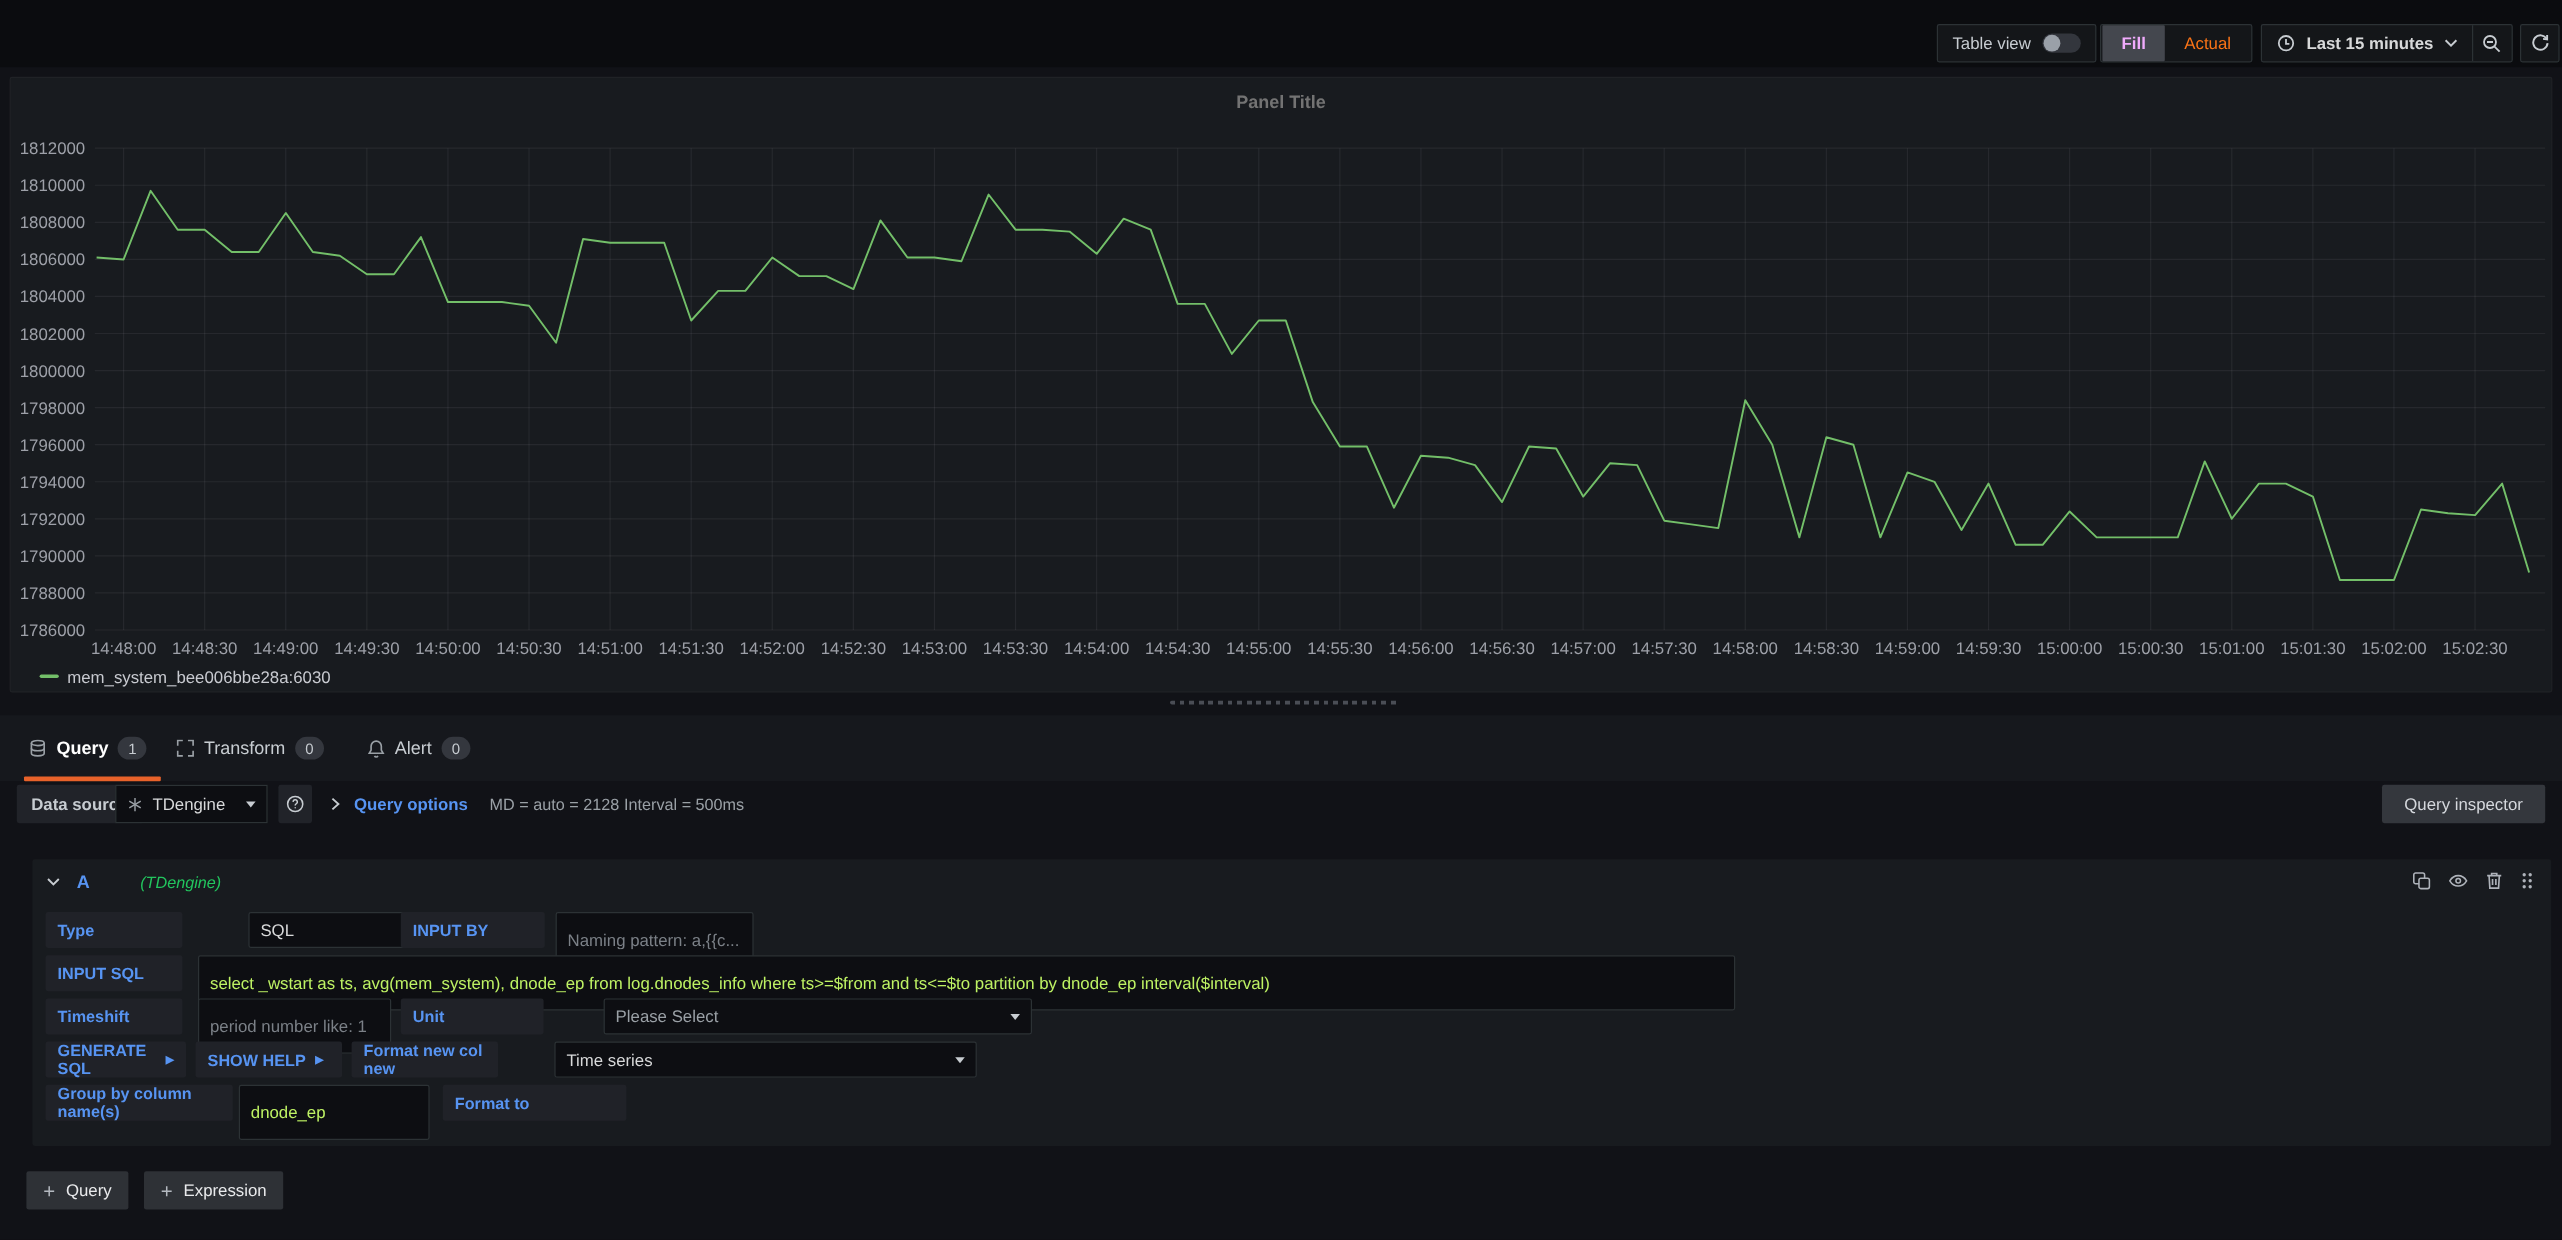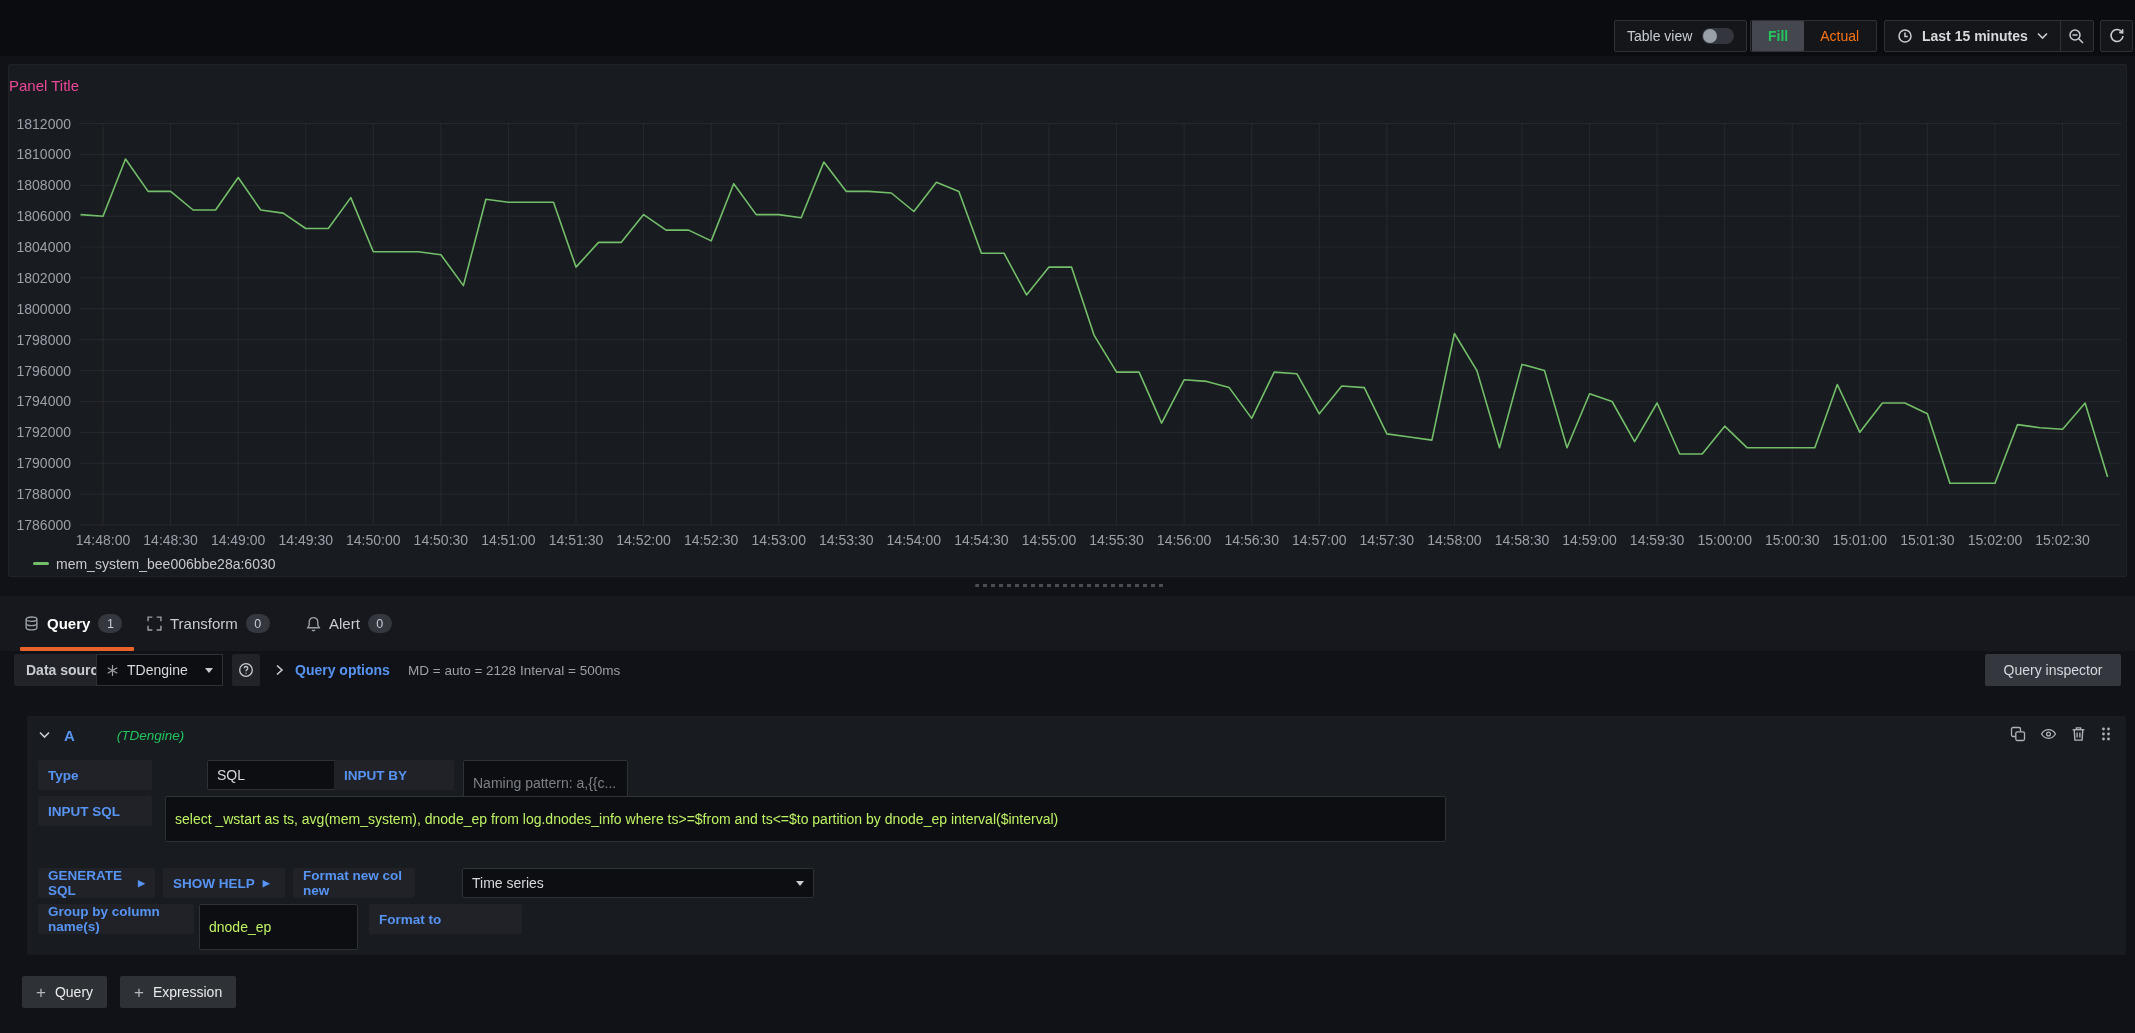--- a/index.html
+++ b/index.html
@@ -5,31 +5,31 @@
   * { margin:0; padding:0; box-sizing:border-box; }
   html,body { width:2135px; height:1033px; background:#111217; overflow:hidden;
               font-family:"Liberation Sans", sans-serif; color:#ccccdc; }
   #app { position:relative; width:2135px; height:1033px; background:#111217; }
 
   
   .topbar { position:absolute; left:0; top:0; width:2135px; height:56px; background:#0b0c0f; }
   .tb-group { position:absolute; top:20px; height:32px; display:flex; align-items:center;
               border:1px solid #2c3235; border-radius:2px; background:#141619; color:#c7ccd1; font-size:14px; }
   .seg { height:30px; display:flex; align-items:center; padding:0 16px; cursor:pointer; color:#f97316; }
-  .seg.active { background:#44474e; color:#22c55e; font-weight:bold; border-radius:1px; }
+  .seg.active { background:#44474e; color:#f0abfc; font-weight:bold; border-radius:1px; }
   .toggle-track { width:32px; height:16px; border-radius:8px; background:#33363d; position:relative; margin-left:10px; }
   .toggle-knob { position:absolute; left:1px; top:1px; width:14px; height:14px; border-radius:50%; background:#9aa0a8; }
   .vdivider { width:1px; height:30px; background:#2c3235; }
   .icon-btn { width:32px; height:30px; display:flex; align-items:center; justify-content:center; cursor:pointer; color:#c7ccd1; }
 
   
   .panel { position:absolute; left:8px; top:64px; width:2119px; height:513px; background:#181b1f;
            border:1px solid #202226; border-radius:2px; }
-  .panel-title { position:absolute; left:0; top:12px; width:100%; text-align:left;
-                 font-size:15px; font-weight:normal; color:#ec4899; }
+  .panel-title { position:absolute; left:0; top:12px; width:100%; text-align:center;
+                 font-size:15px; font-weight:bold; color:#737373; }
   .chart-svg { position:absolute; left:0; top:0; }
 
   
   .drag-handle { position:absolute; left:975px; top:584px; width:190px; height:3px;
                  background:repeating-linear-gradient(90deg,#4a4d55 0 4px, transparent 4px 8px); border-radius:2px; }
 
   
   .tabbar { position:absolute; left:0; top:596px; width:2135px; height:55px; background:#16181d; }
   .tab { position:absolute; top:0; height:55px; display:flex; align-items:center; gap:8px; cursor:pointer; }
   .tab .tlabel { font-size:15px; color:#c7ccd1; }
@@ -354,20 +354,29 @@
       </div>
       <div class="chip" style="left:307px; width:120px;">INPUT BY</div>
       <input class="tinput" style="left: 436px; width: 165px;" placeholder="Naming pattern: a,{{c...">
     </div>
 
     <div class="frow" style="left:0; top:80px; width:100%;">
       <div class="chip" style="left:11px; width:114px;">INPUT SQL</div>
       <input class="tinput" style="left: 138px; width: 1281px;" value="select _wstart as ts, avg(mem_system), dnode_ep from log.dnodes_info where ts&gt;=$from and ts&lt;=$to partition by dnode_ep interval($interval)">
     </div>
 
+    <div class="frow" style="left:0; top:116px; width:100%;">
+      <div class="chip" style="left:11px; width:114px;">Timeshift</div>
+      <input class="tinput" style="left: 138px; width: 161px;" placeholder="period number like: 1">
+      <div class="chip" style="left:307px; width:119px;">Unit</div>
+      <div class="tselect" style="left:434px; width:357px;">
+        <span class="val placeholder">Please Select</span>
+        <span class="caret"></span>
+      </div>
+    </div>
 
     <div class="frow" style="left:0; top:152px; width:100%;">
       <div class="chip" style="left:11px; width:117px; cursor:pointer;">
         <span>GENERATE SQL</span>
         <span class="arrow">▶</span>
       </div>
       <div class="chip" style="left:136px; width:122px; cursor:pointer;">
         <span>SHOW HELP</span>
         <span class="arrow">▶</span>
       </div>

